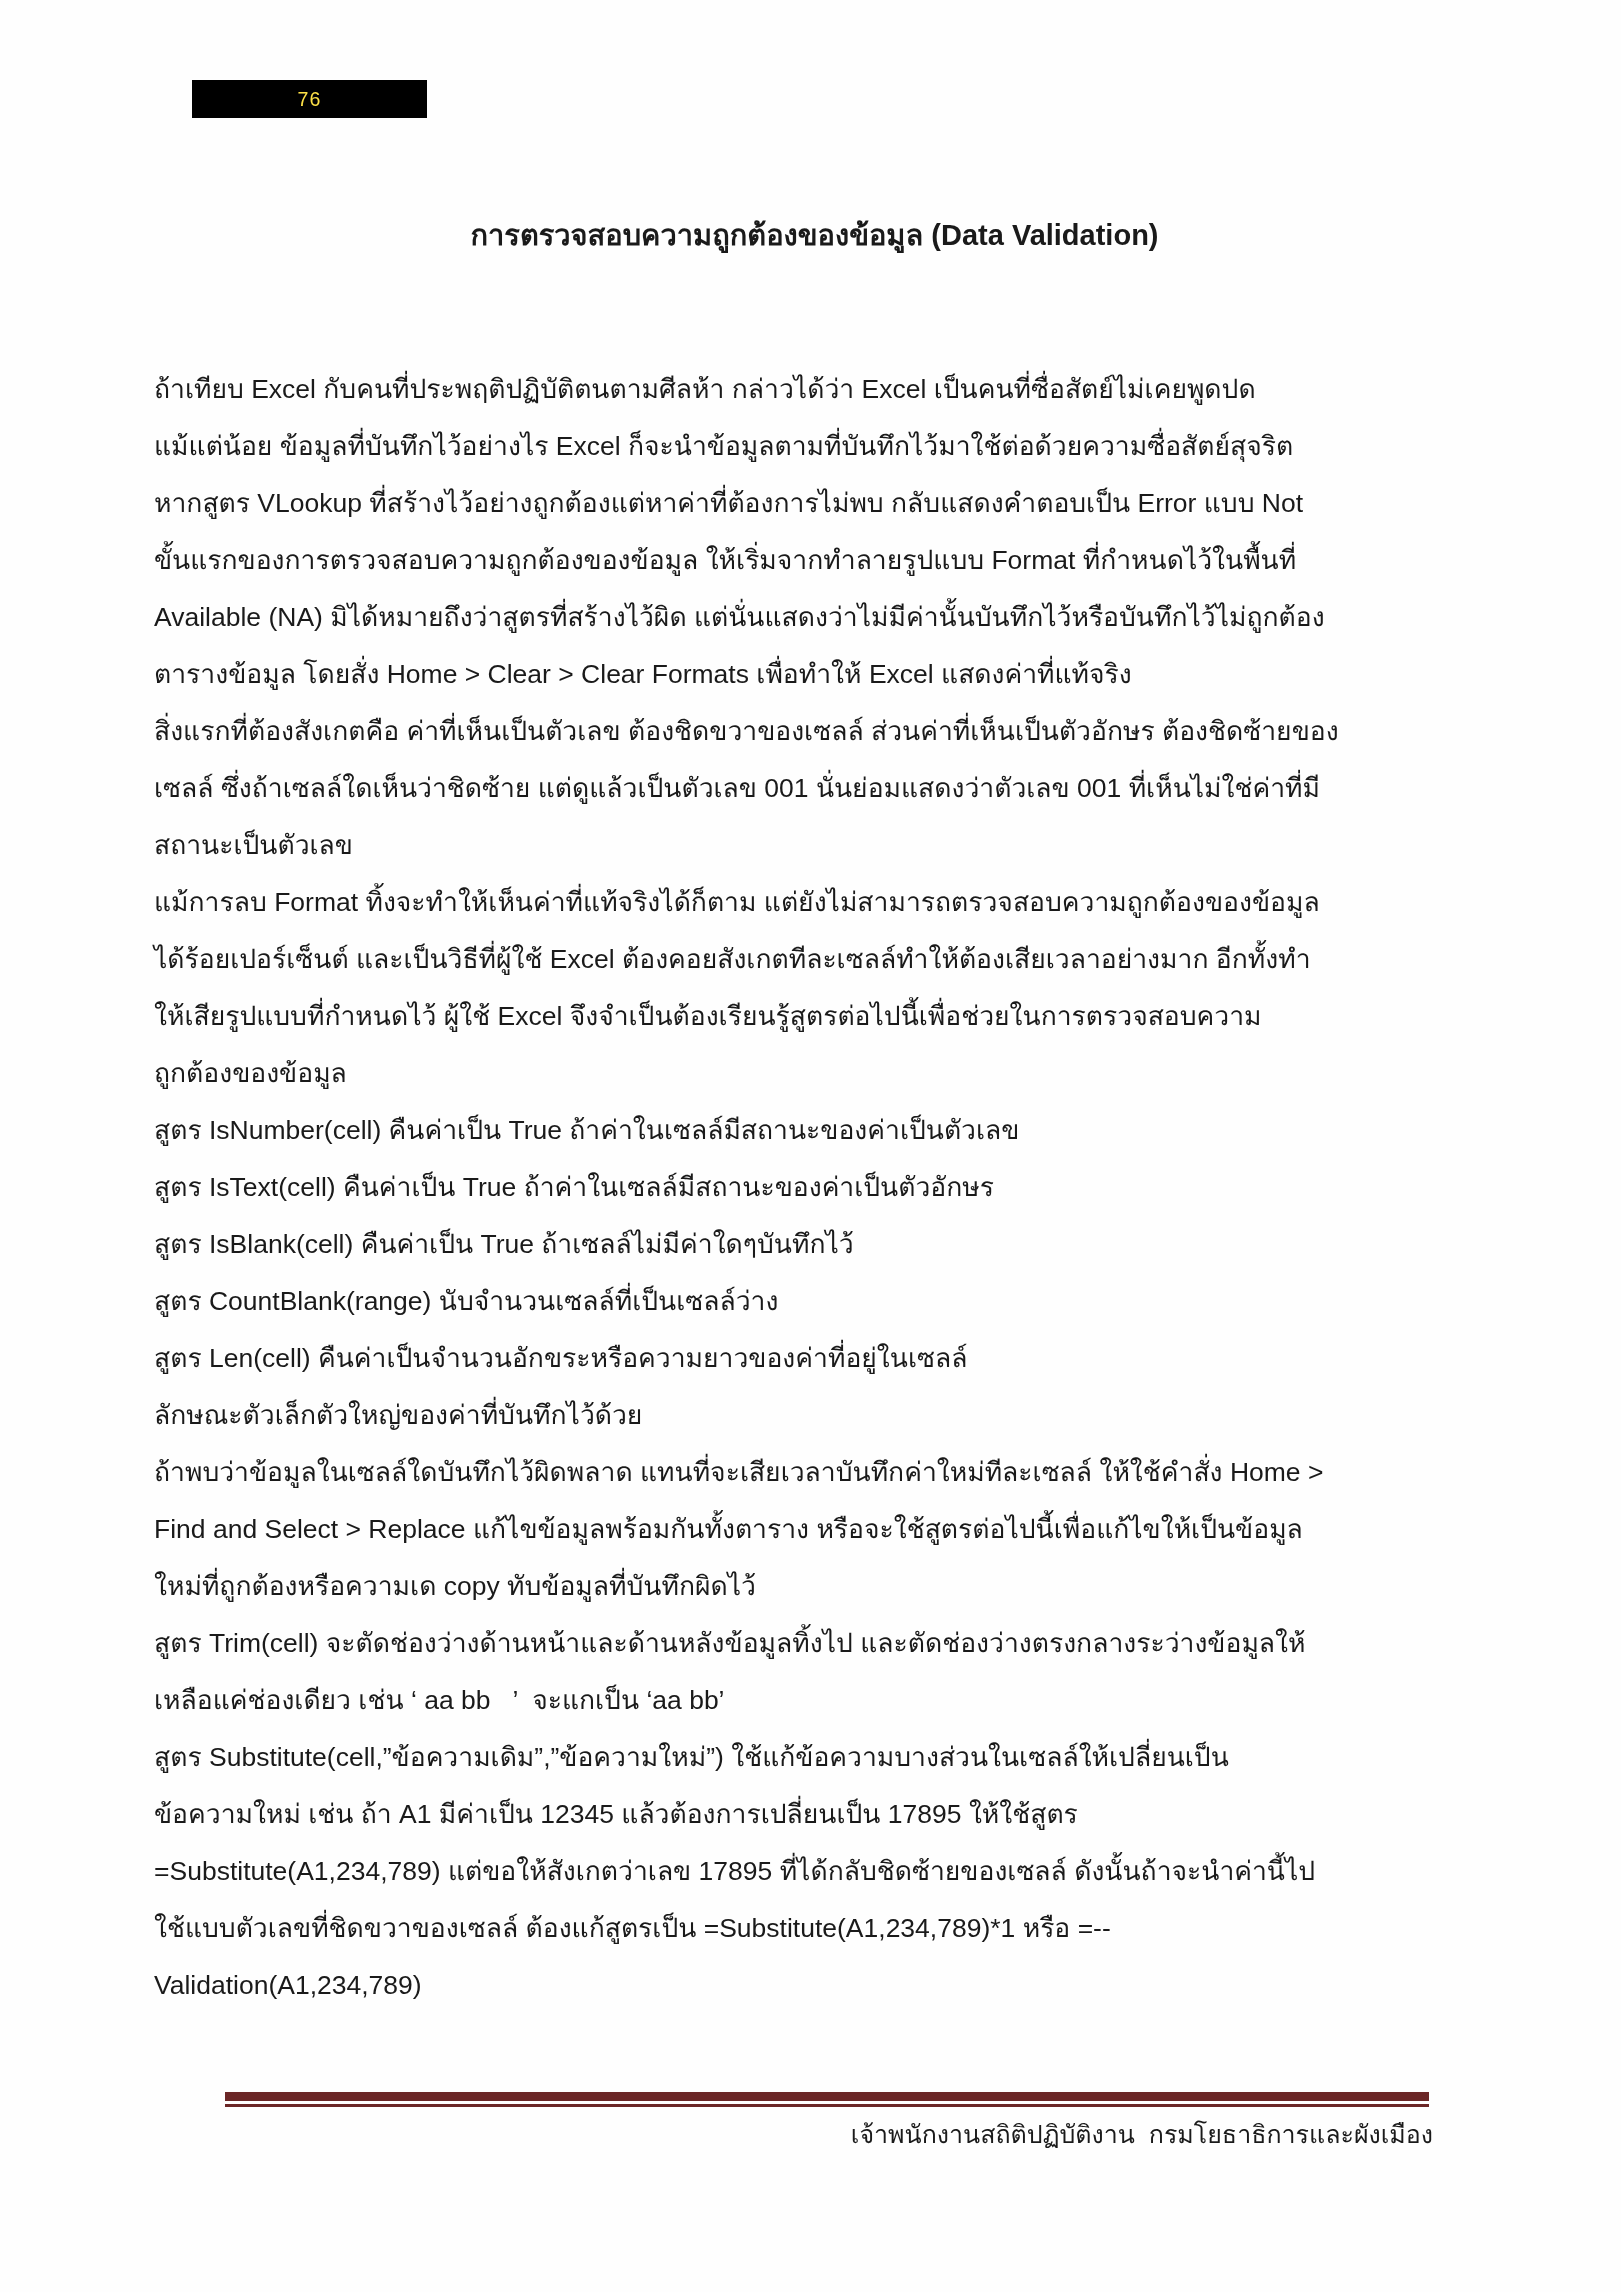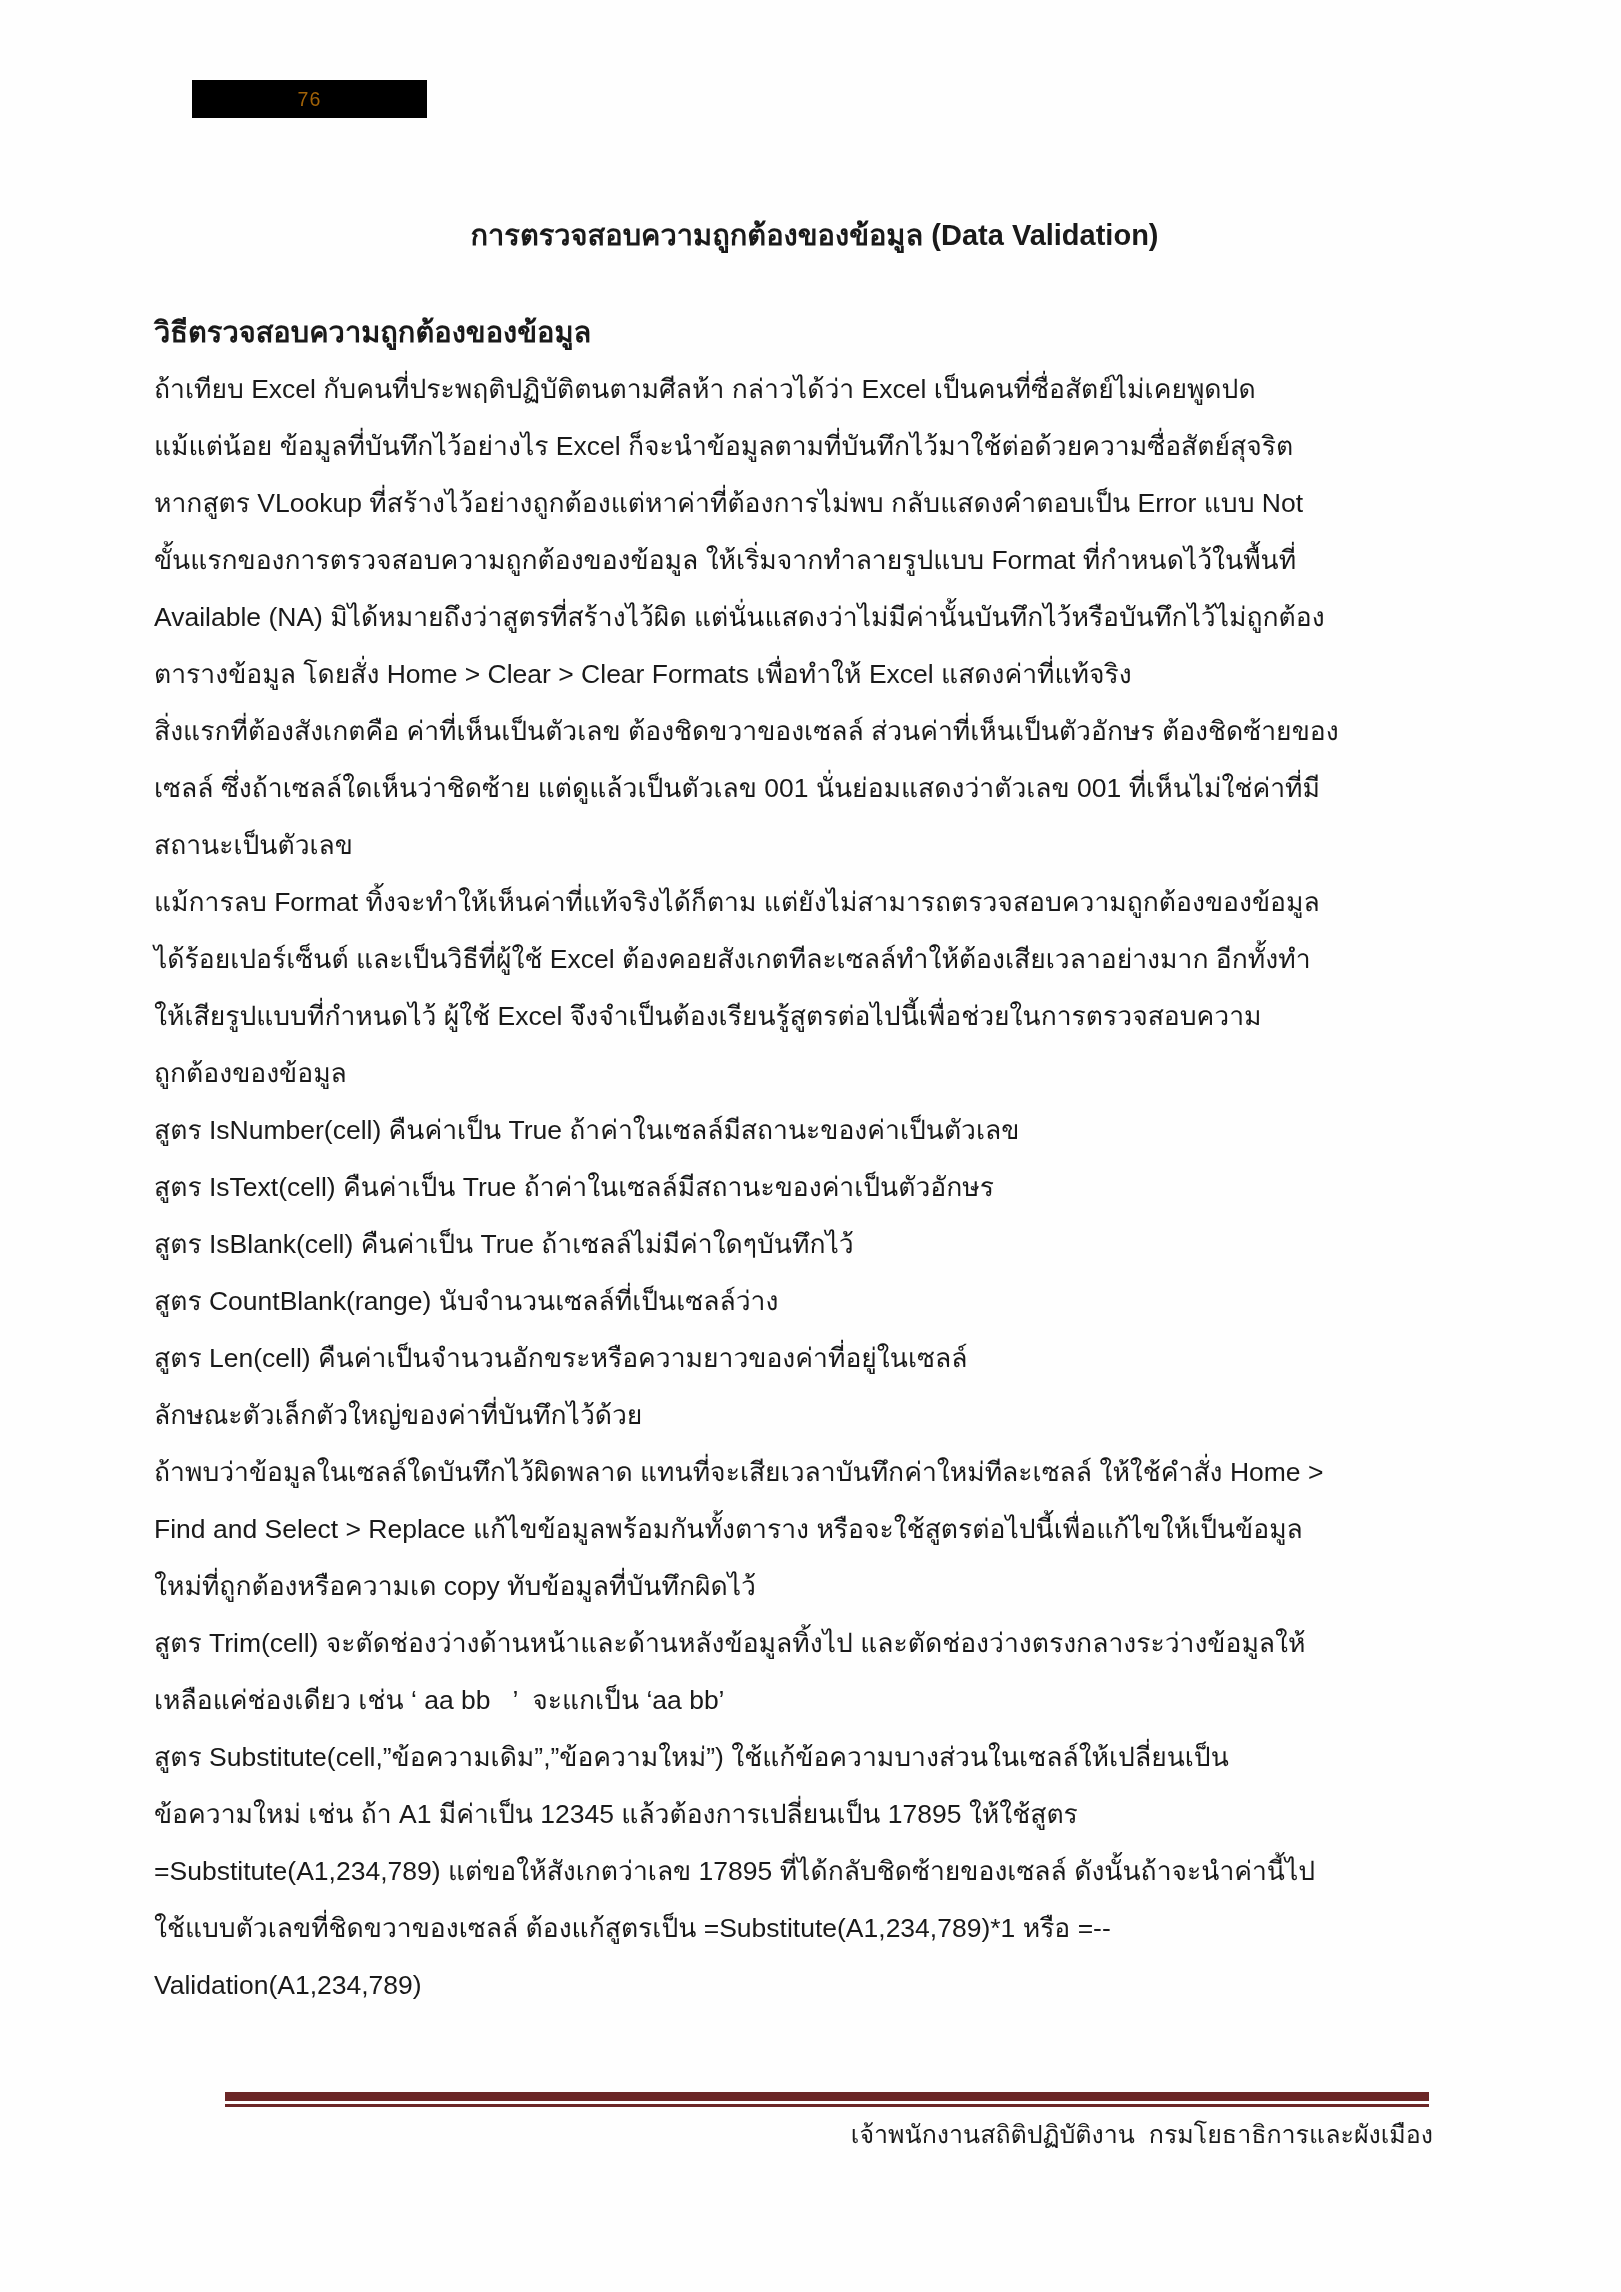--- a/index.html
+++ b/index.html
@@ -16,21 +16,21 @@
     color: #1a1a1a;
     overflow: hidden;
   }
   .pagenum-box {
     position: absolute;
     left: 192px;
     top: 80px;
     width: 235px;
     height: 38px;
     background: #000000;
-    color: #a16207;
+    color: #fde047;
     display: flex;
     align-items: center;
     justify-content: center;
     font-size: 19.6px;
     letter-spacing: 1px;
   }
   .doc-title {
     position: absolute;
     left: 0;
     top: 208px;
@@ -82,21 +82,20 @@
 <body>
 
 <div class="page">
 
   <div class="pagenum-box" style="background: rgb(0, 0, 0);">
     <span>76</span>
   </div>
 
   <h1 class="doc-title">การตรวจสอบความถูกต้องของข้อมูล (Data Validation)</h1>
 
-  <h2 class="section-heading">วิธีตรวจสอบความถูกต้องของข้อมูล</h2>
 
   <div class="body-text">
       <div class="line">ถ้าเทียบ Excel กับคนที่ประพฤติปฏิบัติตนตามศีลห้า กล่าวได้ว่า Excel เป็นคนที่ซื่อสัตย์ไม่เคยพูดปด</div>
       <div class="line">แม้แต่น้อย ข้อมูลที่บันทึกไว้อย่างไร Excel ก็จะนำข้อมูลตามที่บันทึกไว้มาใช้ต่อด้วยความซื่อสัตย์สุจริต</div>
       <div class="line">หากสูตร VLookup ที่สร้างไว้อย่างถูกต้องแต่หาค่าที่ต้องการไม่พบ กลับแสดงคำตอบเป็น Error แบบ Not</div>
       <div class="line">ขั้นแรกของการตรวจสอบความถูกต้องของข้อมูล ให้เริ่มจากทำลายรูปแบบ Format ที่กำหนดไว้ในพื้นที่</div>
       <div class="line">Available (NA) มิได้หมายถึงว่าสูตรที่สร้างไว้ผิด แต่นั่นแสดงว่าไม่มีค่านั้นบันทึกไว้หรือบันทึกไว้ไม่ถูกต้อง</div>
       <div class="line">ตารางข้อมูล โดยสั่ง Home &gt; Clear &gt; Clear Formats เพื่อทำให้ Excel แสดงค่าที่แท้จริง</div>
       <div class="line">สิ่งแรกที่ต้องสังเกตคือ ค่าที่เห็นเป็นตัวเลข ต้องชิดขวาของเซลล์ ส่วนค่าที่เห็นเป็นตัวอักษร ต้องชิดซ้ายของ</div>
       <div class="line">เซลล์ ซึ่งถ้าเซลล์ใดเห็นว่าชิดซ้าย แต่ดูแล้วเป็นตัวเลข 001 นั่นย่อมแสดงว่าตัวเลข 001 ที่เห็นไม่ใช่ค่าที่มี</div>

